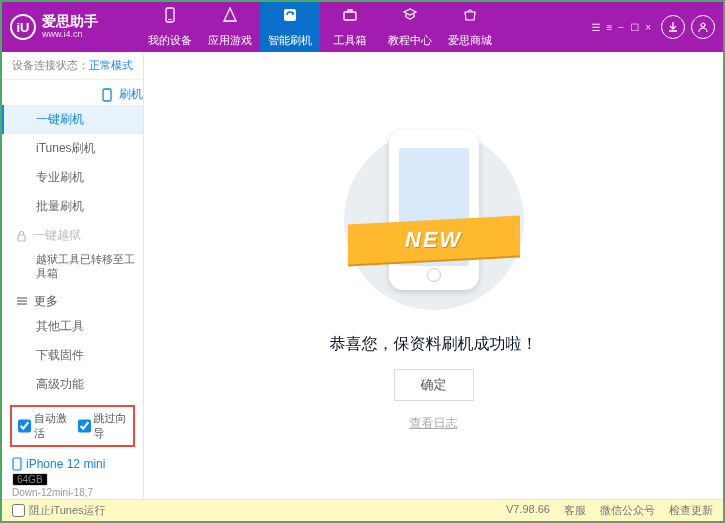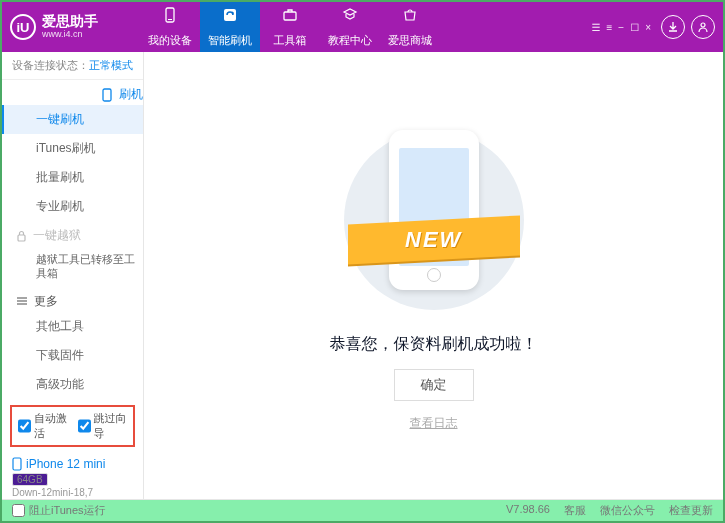--- a/index.html
+++ b/index.html
@@ -25,34 +25,34 @@
 .side-section.blue { color: #0f88eb; justify-content: flex-end; }
 .side-item { padding: 6px 0 6px 34px; cursor: pointer; color: #666; }
 .side-item.active { background: #e8f2fd; color: #0f88eb; border-left: 2px solid #0f88eb; padding-left: 32px; }
 .side-item.small { font-size: 11px; line-height: 1.3; }
 .side-lock { color: #bbb; }
 .checks-box { margin: 6px 8px; padding: 4px 6px; display: flex; gap: 10px; border: 2px solid #e74c3c; font-size: 11px; }
 .checks-box label { display: flex; gap: 3px; color: #555; }
 .checks-box input { accent-color: #0f88eb; }
 .device-block { padding: 4px 10px 6px; }
 .dev-name { color: #0f88eb; font-size: 12px; display: flex; align-items: center; gap: 4px; }
-.dev-badge { display: inline-block; background: #4c1d95; border: 1px solid #ddd; color: #888; font-size: 10px; padding: 0 4px; border-radius: 2px; margin-top: 2px; }
+.dev-badge { display: inline-block; background: #000000; border: 1px solid #ddd; color: #888; font-size: 10px; padding: 0 4px; border-radius: 2px; margin-top: 2px; }
 .dev-sub { color: #999; font-size: 10px; margin-top: 1px; }
 .main { flex: 1; display: flex; flex-direction: column; align-items: center; justify-content: center; gap: 14px; position: relative; }
 .phone-graphic { width: 160px; height: 200px; position: relative; }
 .disc { position: absolute; width: 180px; height: 180px; border-radius: 50%; background: #e9eef3; left: -10px; top: 10px; }
 .phone { position: absolute; width: 90px; height: 160px; background: #fff; border-radius: 14px; left: 35px; top: 10px; box-shadow: 0 2px 6px rgba(0,0,0,0.15); }
 .phone::before { content: ""; position: absolute; top: 18px; left: 10px; right: 10px; bottom: 24px; background: #d7e9fb; border-radius: 2px; }
 .phone::after { content: ""; position: absolute; left: 50%; transform: translateX(-50%); bottom: 8px; width: 12px; height: 12px; border: 1.5px solid #ccc; border-radius: 50%; }
 .ribbon { position: absolute; top: 100px; left: -6px; right: -6px; height: 40px; background: #ffb92e; display: flex; align-items: center; justify-content: center; transform: skewY(-3deg); box-shadow: 0 2px 0 #d9951a; }
 .ribbon span { transform: skewY(3deg); font-family: Arial Black, Arial; font-size: 22px; font-weight: 900; color: #fff; letter-spacing: 2px; text-shadow: 1px 1px 0 #d98c0a; font-style: italic; }
 .success-text { font-size: 16px; color: #0f172a; text-align: center; }
 .ok-btn { border: 1px solid #ddd; background: #fff; padding: 6px 26px; font-size: 13px; color: #555; cursor: pointer; }
 .view-log { color: #aaa; font-size: 12px; text-decoration: underline; cursor: pointer; }
-.footer { position: absolute; bottom: 0; left: 0; right: 0; height: 22px; background: #86efac; border-top: 1px solid #e6e6e6; display: flex; align-items: center; padding: 0 10px; font-size: 11px; color: #777; }
+.footer { position: absolute; bottom: 0; left: 0; right: 0; height: 22px; background: #fef9c3; border-top: 1px solid #e6e6e6; display: flex; align-items: center; padding: 0 10px; font-size: 11px; color: #777; }
 .footer .left { display: flex; align-items: center; gap: 4px; }
 .footer .right { margin-left: auto; display: flex; gap: 14px; }
 svg { display: block; }
 </style>
 </head>
 <body>
 
 <div class="header">
   <div class="logo-block">
     <div class="logo-circle">iU</div>
@@ -63,20 +63,28 @@
   </div>
   <div class="nav">
     <div class="nav-item">
       <span class="ico">
           <svg width="16" height="16" viewBox="0 0 16 16">
             <rect x="4" y="1" width="8" height="14" rx="1.5" fill="none" stroke="#fff" stroke-width="1.3"></rect>
             <rect x="6" y="12" width="4" height="1" fill="#fff"></rect>
           </svg>
         </span>
       <span>我的设备</span>
+    </div>
+    <div class="nav-item">
+      <span class="ico">
+          <svg width="16" height="16" viewBox="0 0 16 16">
+            <path d="M8 1 L14 14 H2 Z" fill="none" stroke="#fff" stroke-width="1.3"></path>
+          </svg>
+        </span>
+      <span>应用游戏</span>
     </div>
     <div class="nav-item active">
       <span class="ico">
           <svg width="16" height="16" viewBox="0 0 16 16">
             <rect x="2" y="2" width="12" height="12" rx="2" fill="#fff"></rect>
             <path d="M5 8 a3 3 0 1 1 6 0" fill="none" stroke="#0a6ecb" stroke-width="1.5"></path>
             <path d="M10 5 l1 1 -1 1" fill="none" stroke="#0a6ecb" stroke-width="1.5"></path>
           </svg>
         </span>
       <span>智能刷机</span>
@@ -142,22 +150,22 @@
     <div class="side-section blue">
       <span>
           <svg width="12" height="14" viewBox="0 0 12 14">
             <rect x="2" y="1" width="8" height="12" rx="1.5" fill="none" stroke="#0f88eb" stroke-width="1.3"></rect>
           </svg>
         </span>
       <span>刷机</span>
     </div>
     <div class="side-item active">一键刷机</div>
     <div class="side-item">iTunes刷机</div>
+    <div class="side-item">专业刷机</div>
     <div class="side-item">批量刷机</div>
-    <div class="side-item">专业刷机</div>
 
     <div class="side-section side-lock">
       <span>
           <svg width="11" height="12" viewBox="0 0 11 12">
             <rect x="2" y="5" width="7" height="6" rx="1" fill="none" stroke="#bbb" stroke-width="1.2"></rect>
             <path d="M3.5 5 V3.5 a2 2 0 0 1 4 0 V5" fill="none" stroke="#bbb" stroke-width="1.2"></path>
           </svg>
         </span>
       <span>一键越狱</span>
     </div>

